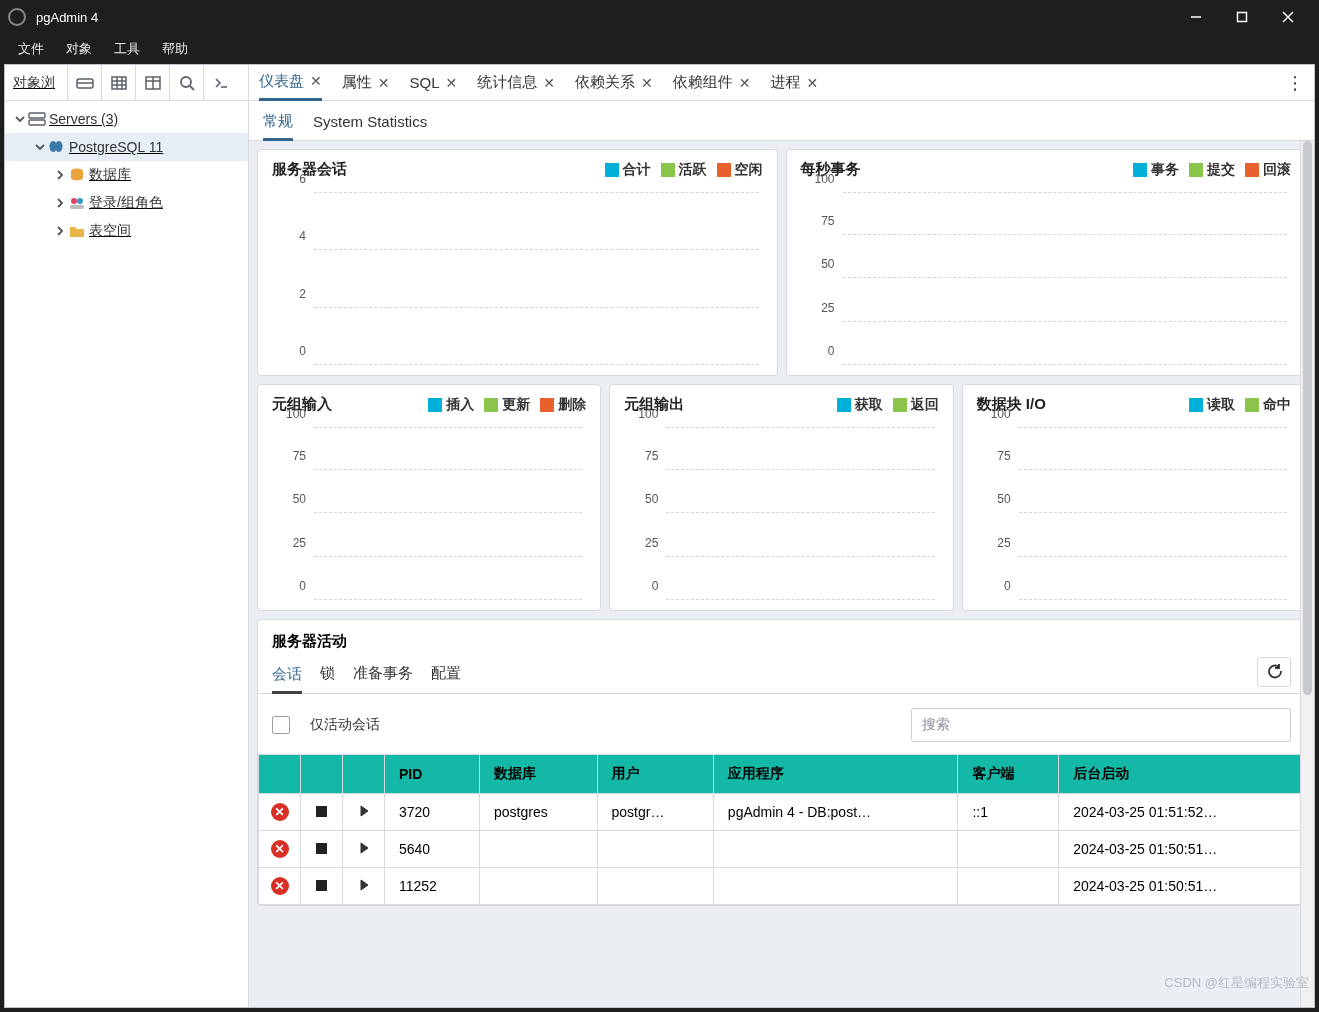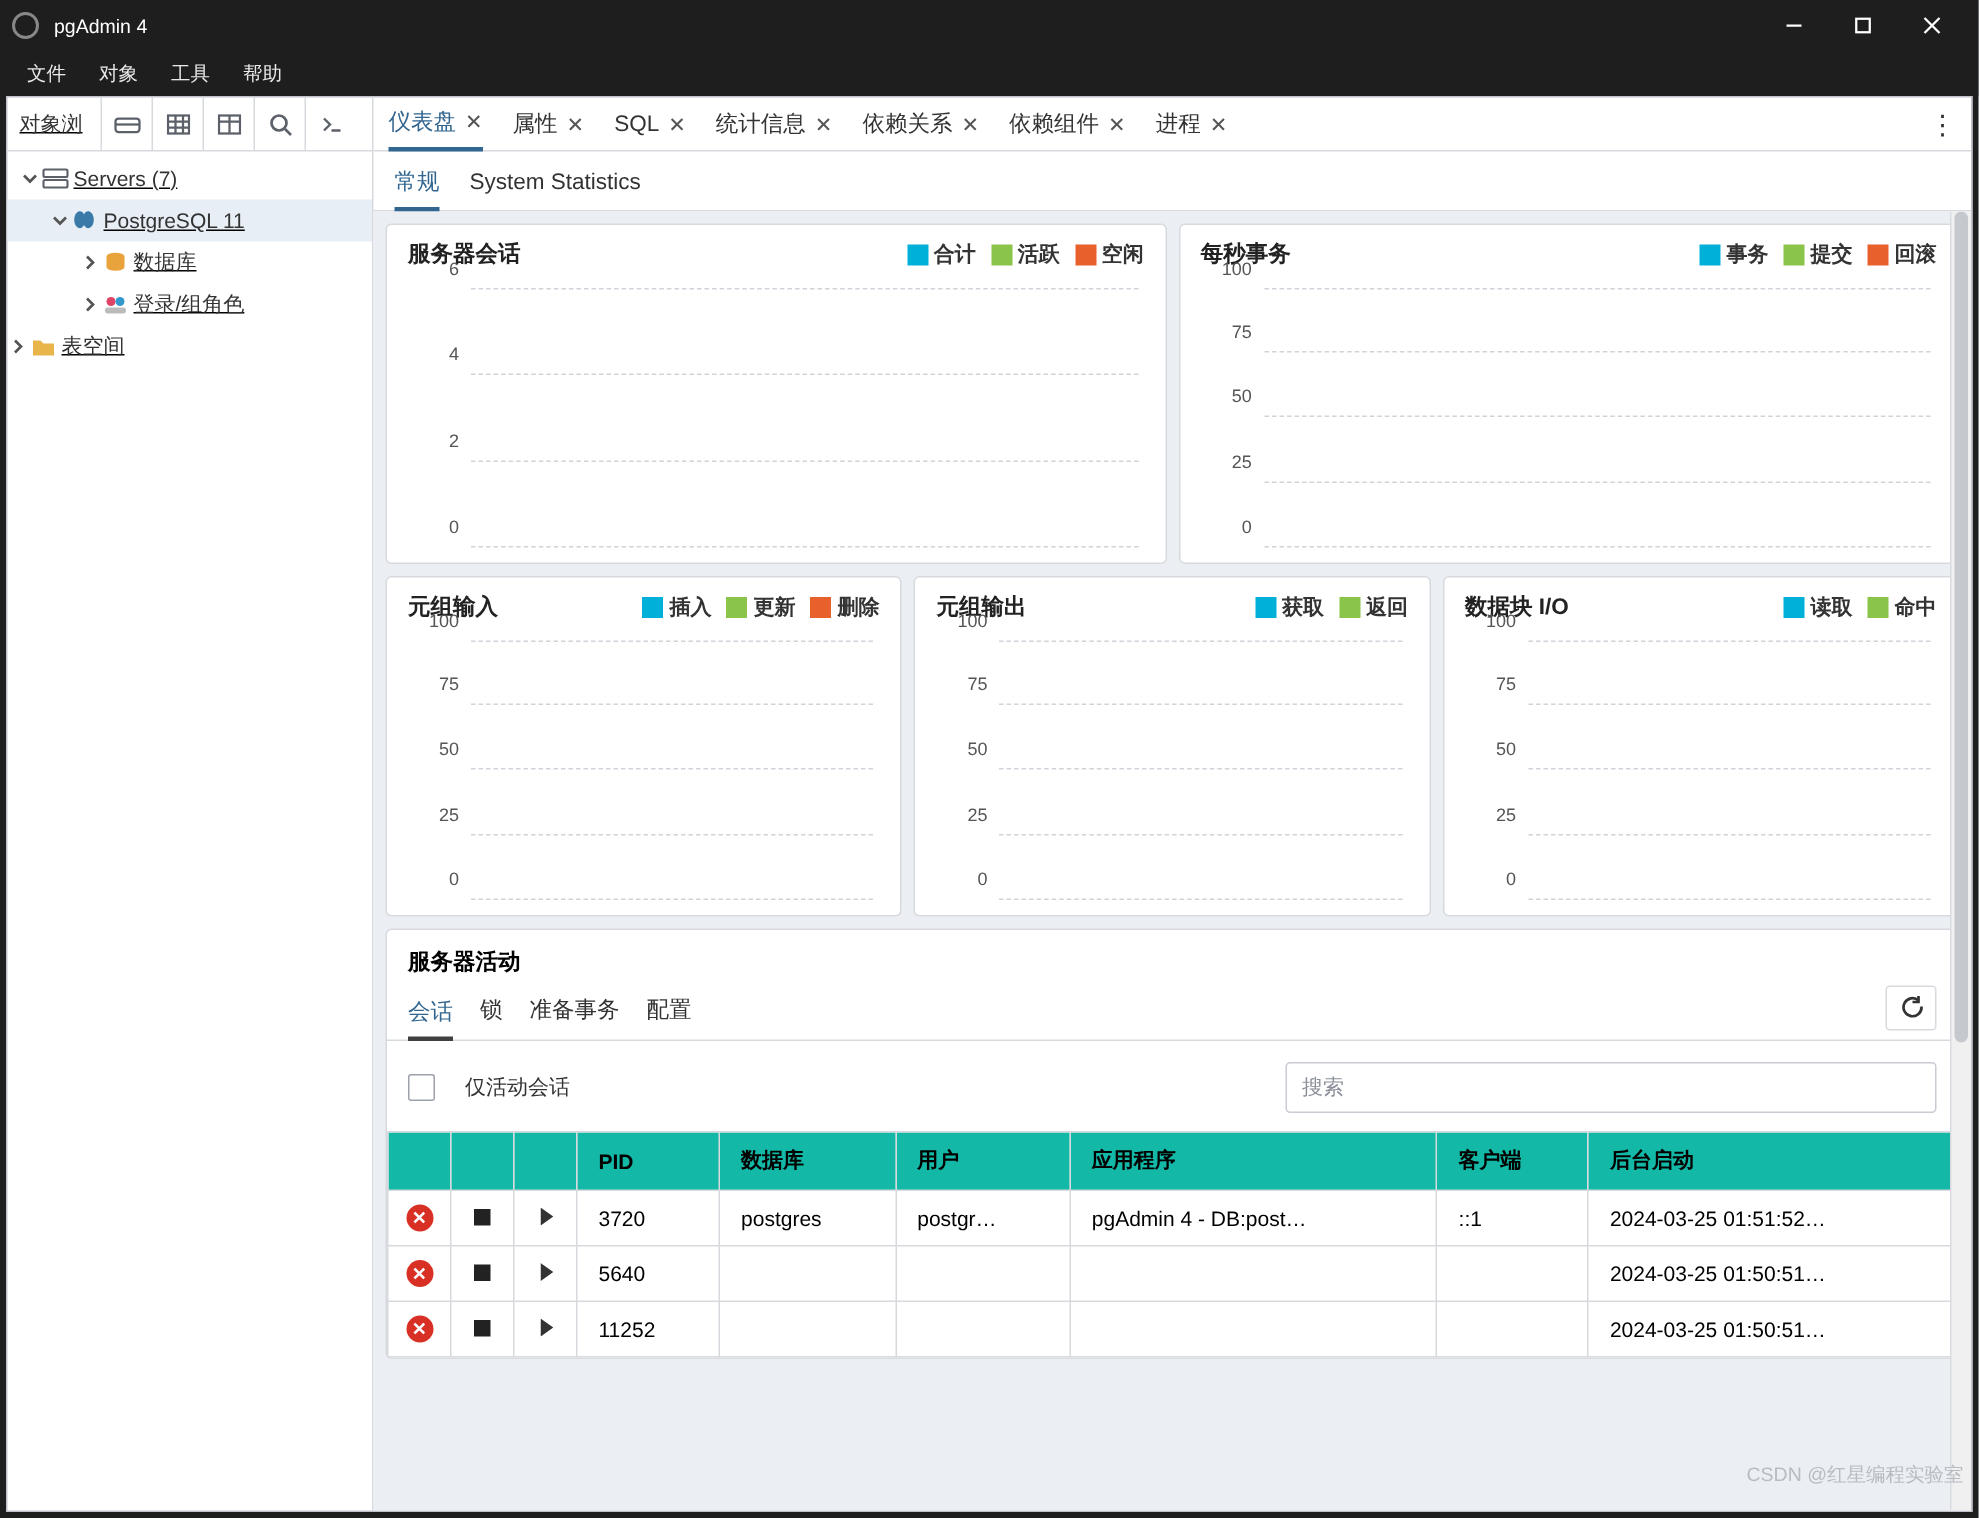--- a/index.html
+++ b/index.html
@@ -65,21 +65,21 @@
 
 .activity-card { background: #fff; border: 1px solid #d7d9de; border-radius: 4px; padding: 0; }
 .activity-card .ahd { padding: 12px 14px 0; font-weight: 700; font-size: 15px; }
 .atabs { display: flex; align-items: flex-end; gap: 18px; padding: 6px 14px 0; border-bottom: 1px solid #d7d9de; }
 .atab { font-size: 15px; color: #333; padding-bottom: 10px; cursor: pointer; }
 .atab.active { color: #326690; border-bottom: 3px solid #404040; margin-bottom: -1px; padding-bottom: 7px; }
 .refresh { margin-left: auto; width: 34px; height: 30px; border: 1px solid #d7d9de; border-radius: 3px; display: flex; align-items: center; justify-content: center; margin-bottom: 6px; cursor: pointer; }
 
 .filterbar { display: flex; padding: 14px 14px 12px; gap: 20px; align-items: center; }
 .chk { width: 18px; height: 18px; border: 1px solid #9ca1ab; border-radius: 2px; }
-.search { margin-left: auto; width: 434px; height: 34px; border: 1px solid #c9ccd2; border-radius: 3px; padding: 0 10px; font-size: 14px; color: #888; display: flex; align-items: center; }
+.search { margin-left: auto; width: 380px; height: 34px; border: 1px solid #c9ccd2; border-radius: 3px; padding: 0 10px; font-size: 14px; color: #888; display: flex; align-items: center; }
 
 table.grid { width: 100%; border-collapse: collapse; }
 table.grid th, table.grid td { border: 1px solid #d7d9de; padding: 10px 14px; text-align: left; font-size: 14px; background: #fff; }
 table.grid th { font-weight: 700; background: #14b8a6; }
 table.grid td.iconcell { width: 42px; text-align: center; padding: 6px; }
 .stopico { width: 11px; height: 11px; background: #222; display: inline-block; }
 .cancelico { width: 18px; height: 18px; background: #d93025; border-radius: 50%; display: inline-flex; align-items: center; justify-content: center; color: #fff; font-size: 12px; font-weight: 700; }
 .expico svg { stroke: #333; }
 
 .scrollbar { position: absolute; right: 0; top: 0; bottom: 0; width: 14px; background: #f0f0f0; border-left: 1px solid #d9dbe0; }
@@ -164,21 +164,21 @@
             <svg width="10" height="10" fill="none" stroke="#555" stroke-width="1.8">
               <polyline points="1,3 5,7 9,3"></polyline>
             </svg>
           </span>
         <span class="icn">
             <svg width="18" height="14" fill="none" stroke="#5b6069" stroke-width="1.4">
               <rect x="1" y="1" width="16" height="5" rx="1"></rect>
               <rect x="1" y="8" width="16" height="5" rx="1"></rect>
             </svg>
           </span>
-        <span class="txt">Servers (7)</span>
+        <span class="txt">Servers (3)</span>
       </div>
       <div class="tnode sel" style="padding-left:28px">
         <span class="chev">
             <svg width="10" height="10" fill="none" stroke="#555" stroke-width="1.8">
               <polyline points="1,3 5,7 9,3"></polyline>
             </svg>
           </span>
         <span class="icn">
             <svg width="18" height="16" viewBox="0 0 18 16">
               <path d="M3 3 C1 5 1 10 3 12 C5 14 7 13 8 11 C9 13 11 14 13 12 C15 10 15 5 13 3 C11 1 9 2 8 4 C7 2 5 1 3 3 Z" fill="#3a7aa8"></path>
@@ -208,21 +208,21 @@
           </span>
         <span class="icn">
             <svg width="18" height="14">
               <circle cx="6" cy="5" r="3" fill="#d46"></circle>
               <circle cx="12" cy="5" r="3" fill="#39c"></circle>
               <rect x="2" y="9" width="14" height="4" rx="2" fill="#bbb"></rect>
             </svg>
           </span>
         <span class="txt">登录/组角色</span>
       </div>
-      <div class="tnode" style="">
+      <div class="tnode" style="padding-left:48px">
         <span class="chev">
             <svg width="10" height="10" fill="none" stroke="#555" stroke-width="1.8">
               <polyline points="3,1 7,5 3,9"></polyline>
             </svg>
           </span>
         <span class="icn">
             <svg width="16" height="14">
               <path d="M1 3 h5 l2 2 h7 v8 h-14 z" fill="#e8b54a"></path>
             </svg>
           </span>

